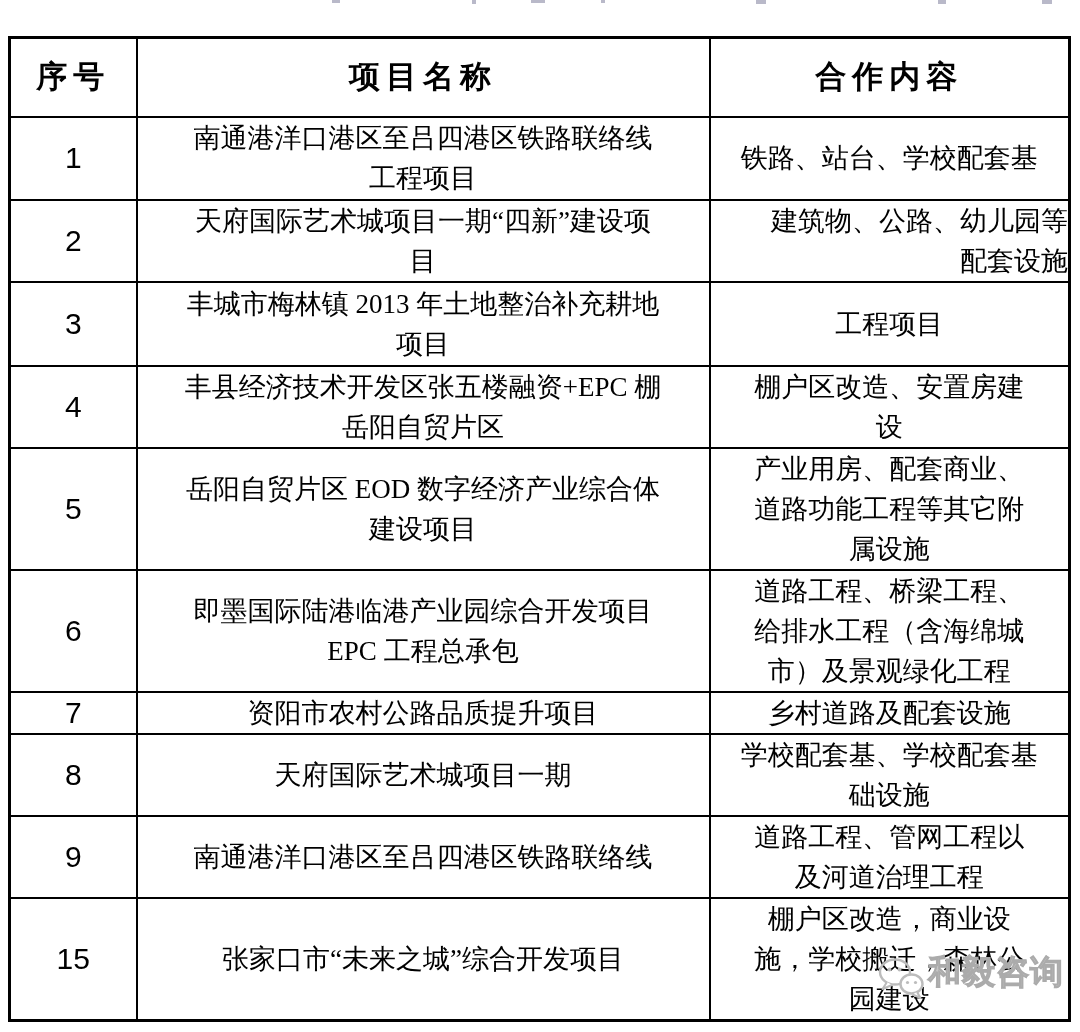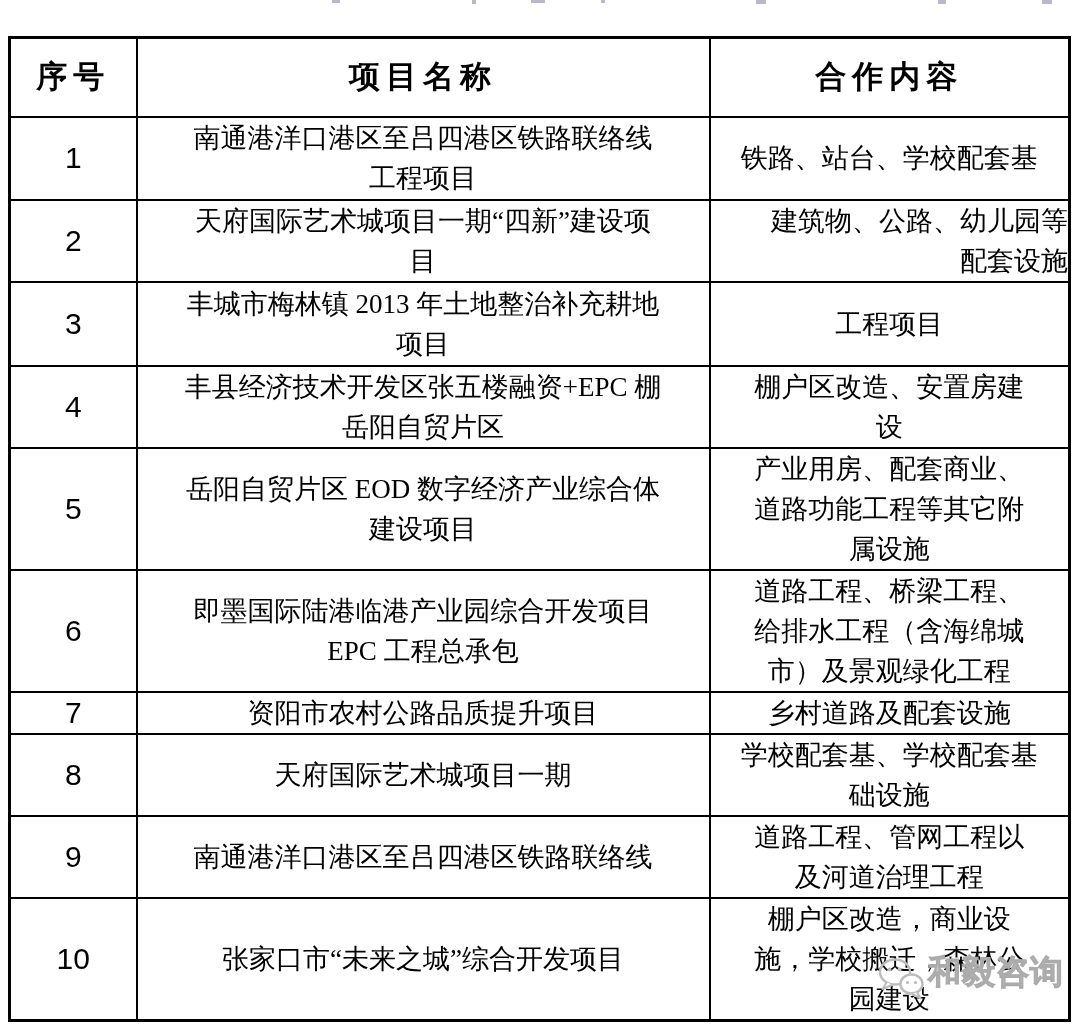--- a/index.html
+++ b/index.html
@@ -147,21 +147,21 @@
         <td class="coop">学校配套基、学校配套基
 础设施</td>
       </tr>
       <tr style="height:80px;">
         <td class="idx">9</td>
         <td class="name">南通港洋口港区至吕四港区铁路联络线</td>
         <td class="coop">道路工程、管网工程以
 及河道治理工程</td>
       </tr>
       <tr style="height:123px;">
-        <td class="idx">10</td>
+        <td class="idx">15</td>
         <td class="name">张家口市“未来之城”综合开发项目</td>
         <td class="coop">棚户区改造，商业设
 施，学校搬迁，森林公
 园建设</td>
       </tr>
     </tbody>
   </table>
 
   <div class="watermark">
     <span>

